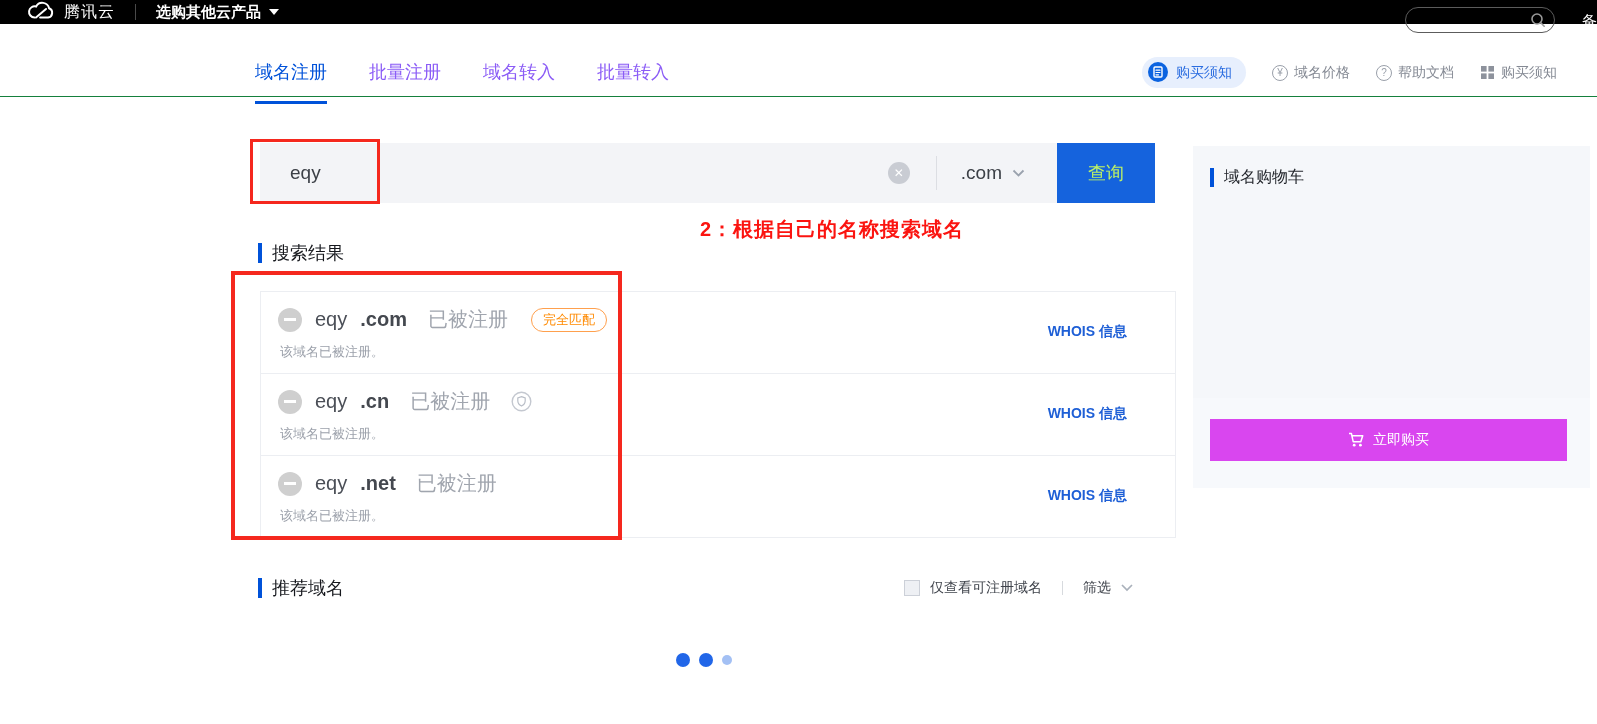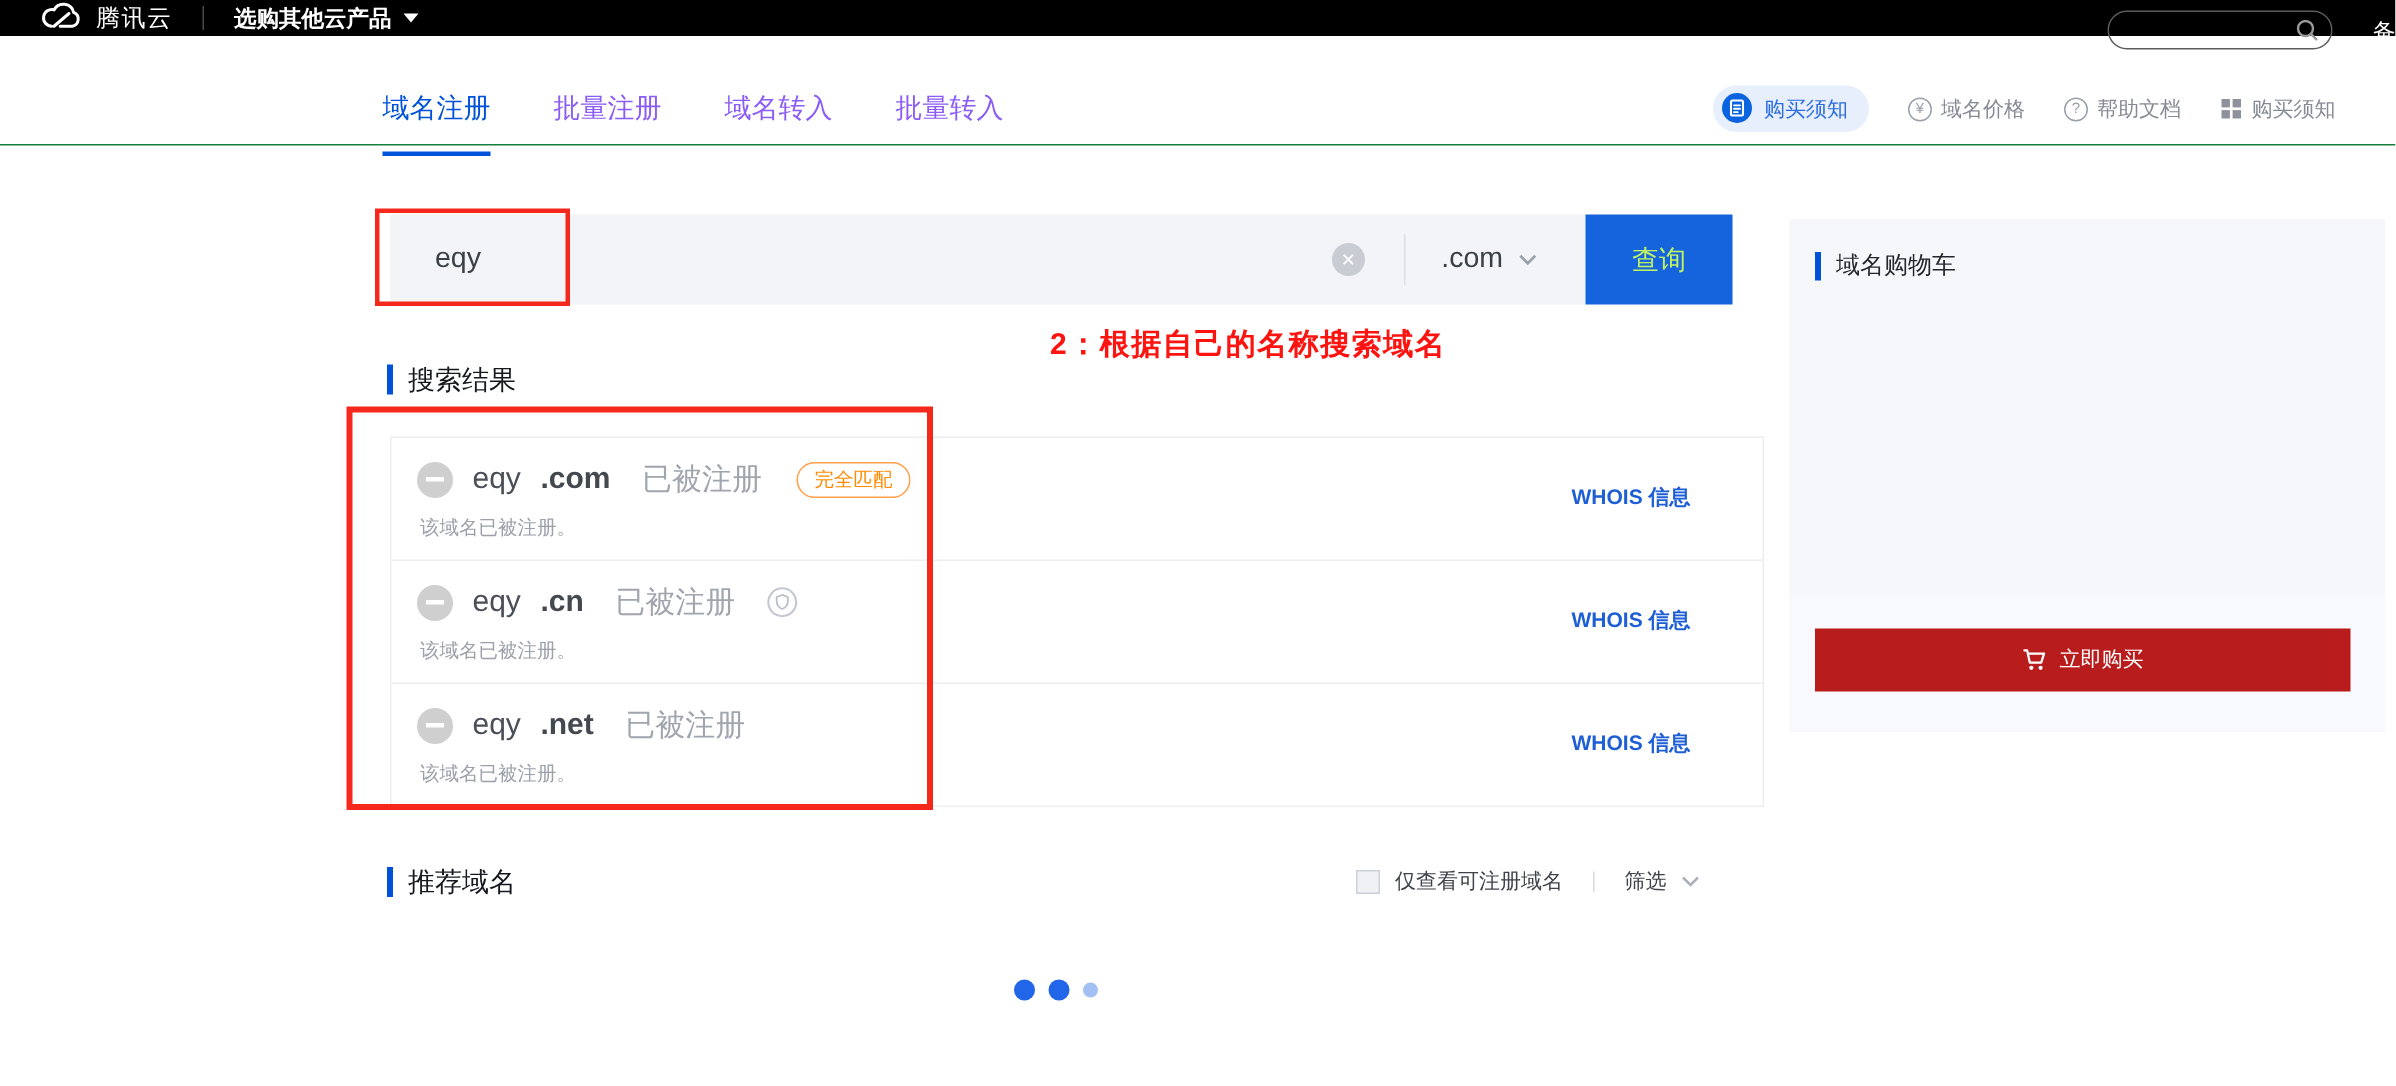--- a/index.html
+++ b/index.html
@@ -76,21 +76,21 @@
   .dot-big { width:14px; height:14px; background:#2166e8; }
   .dot-small { width:10px; height:10px; background:#a3c0f4; }
 
   
   .cart { position:absolute; left:1193px; top:146px; width:397px; height:342px; background:#f5f7fa; }
   .cart-title { position:absolute; left:17px; top:21px; display:flex; align-items:center; gap:10px; }
   .cart-title .blue-bar { height:19px; }
   .cart-title span { font-size:16px; color:#23262c; }
   .cart-empty { position:absolute; left:0; top:142px; width:100%; text-align:center; font-size:14px; color:#9ba0aa; }
   .cart-footer { position:absolute; left:0; bottom:0; width:100%; height:90px; background:#f7f9fc; }
-  .buy-btn { position:absolute; left:17px; top:273px; width:357px; height:42px; background:#b91c1c; border:none; color:#fff; font-size:14px; display:flex; align-items:center; justify-content:center; gap:8px; cursor:pointer; font-family:"Liberation Sans","DejaVu Sans",sans-serif; }
+  .buy-btn { position:absolute; left:17px; top:273px; width:357px; height:42px; background:#d946ef; border:none; color:#fff; font-size:14px; display:flex; align-items:center; justify-content:center; gap:8px; cursor:pointer; font-family:"Liberation Sans","DejaVu Sans",sans-serif; }
 </style>
 </head>
 <body>
 
 <div class="page">
 
   <div class="topbar">
     <div class="logo">
       <span>
         <svg width="30" height="22" viewBox="0 0 30 22" fill="none">

